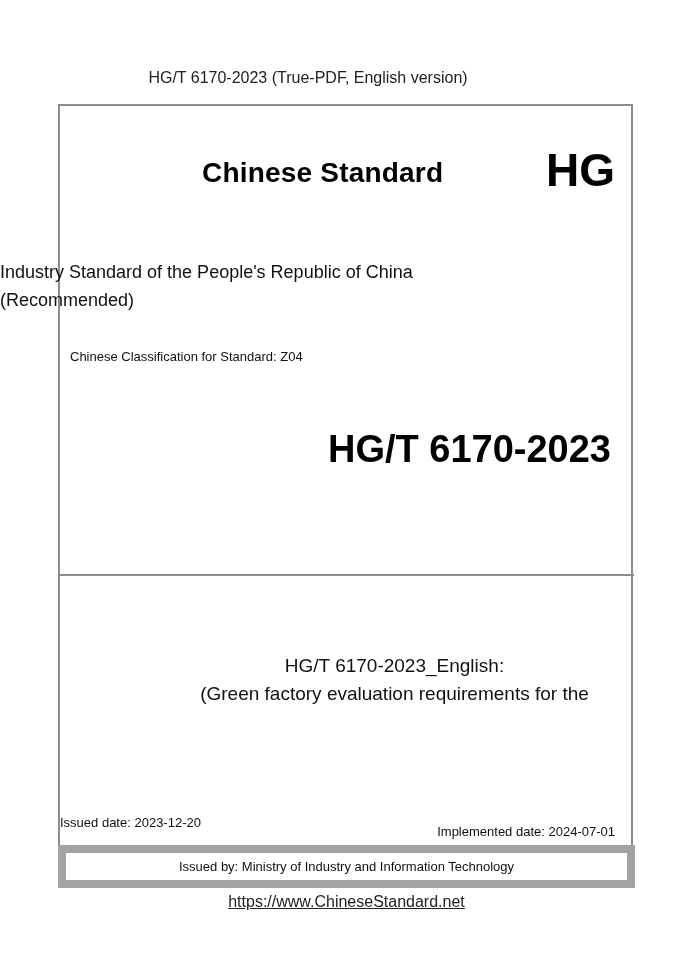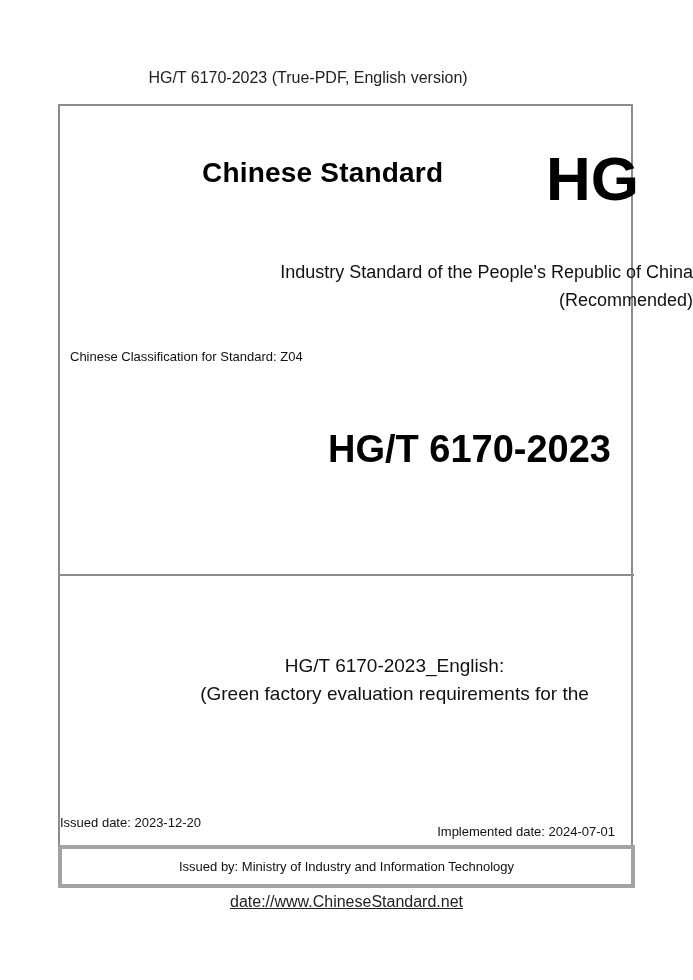--- a/index.html
+++ b/index.html
@@ -48,29 +48,29 @@
       top: 157px;
       left: 202px;
       font-size: 28px;
       font-weight: bold;
       letter-spacing: 0.2px;
     }
     .hg-code {
       position: absolute;
       top: 143px;
       left: 546px;
-      font-size: 62px;
+      font-size: 46px;
       font-weight: bold;
     }
     .industry-line {
       position: absolute;
       top: 258px;
       left: 0;
       width: 693px;
-      text-align: right;
+      text-align: left;
       font-size: 18px;
       line-height: 28px;
       color: #111;
     }
     .classification {
       position: absolute;
       top: 349px;
       left: 70px;
       font-size: 13px;
       color: #111;
@@ -107,21 +107,21 @@
       right: 78px;
       font-size: 13px;
       color: #111;
     }
     .issuer-box {
       position: absolute;
       left: 58px;
       top: 845px;
       width: 577px;
       height: 43px;
-      border: 4px solid #a3a3a3;
+      border: 8px solid #a3a3a3;
       box-sizing: border-box;
       display: flex;
       align-items: center;
       justify-content: center;
       font-size: 13px;
       color: #111;
     }
     .website-link {
       position: absolute;
       top: 893px;
@@ -161,14 +161,14 @@
 </div>
 
 <div class="issued-date">Issued date: 2023-12-20</div>
 <div class="implemented-date">Implemented date: 2024-07-01</div>
 
 <div class="issuer-box">
   <span>Issued by: Ministry of Industry and Information Technology</span>
 </div>
 
 <div class="website-link">
-  <a>date://www.ChineseStandard.net</a>
+  <a>https://www.ChineseStandard.net</a>
 </div>
 
 </body></html>

